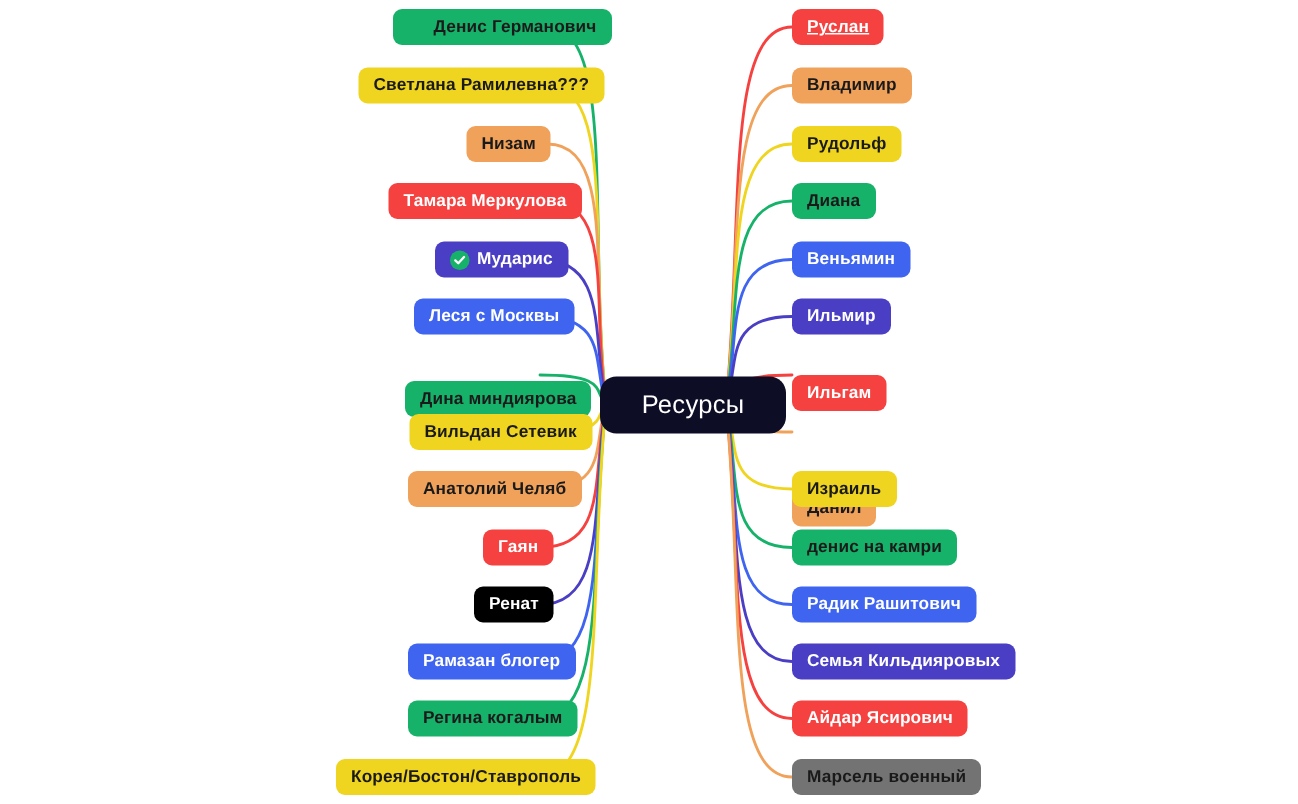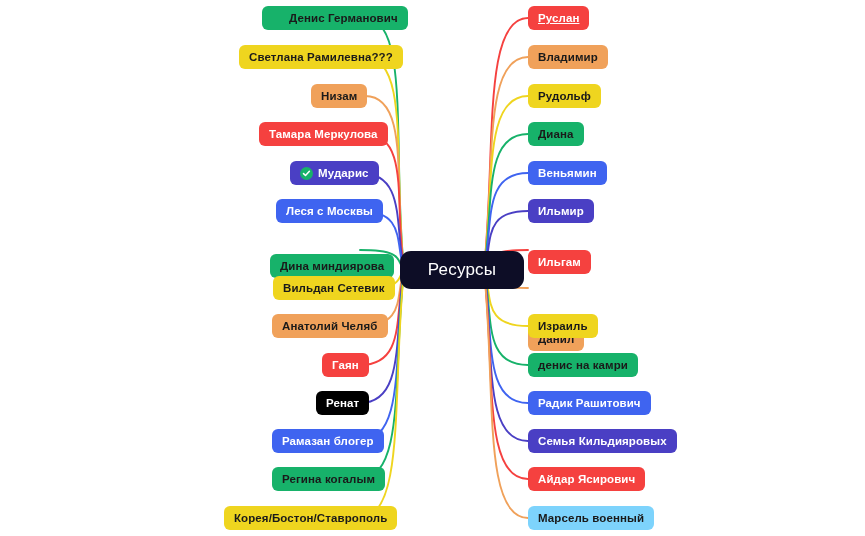--- a/index.html
+++ b/index.html
@@ -185,20 +185,20 @@
       </div>
       <div class="node right" style="left: 528px; top: 391px; min-width: 95px; background: rgb(63, 100, 240); color: rgb(255, 255, 255);">
         <span>Радик Рашитович</span>
       </div>
       <div class="node right" style="left: 528px; top: 429px; min-width: 110px; background: rgb(74, 63, 196); color: rgb(255, 255, 255);">
         <span>Семья Кильдияровых</span>
       </div>
       <div class="node right" style="left: 528px; top: 467px; min-width: 90px; background: rgb(245, 65, 63); color: rgb(255, 255, 255);">
         <span>Айдар Ясирович</span>
       </div>
-      <div class="node right" style="left: 528px; top: 506px; min-width: 97px; background: #7dd3fc; color: rgb(26, 26, 26);">
+      <div class="node right" style="left: 528px; top: 506px; min-width: 97px; background: #737373; color: rgb(26, 26, 26);">
         <span>Марсель военный</span>
       </div>
     </div>
   <div class="root" id="root-node" style="left: 400px; top: 251px; min-width: 88px; height: 38px; background: rgb(13, 13, 38); color: rgb(255, 255, 255);">
     <span>Ресурсы</span>
   </div>
 </div>
 
 </body></html>

